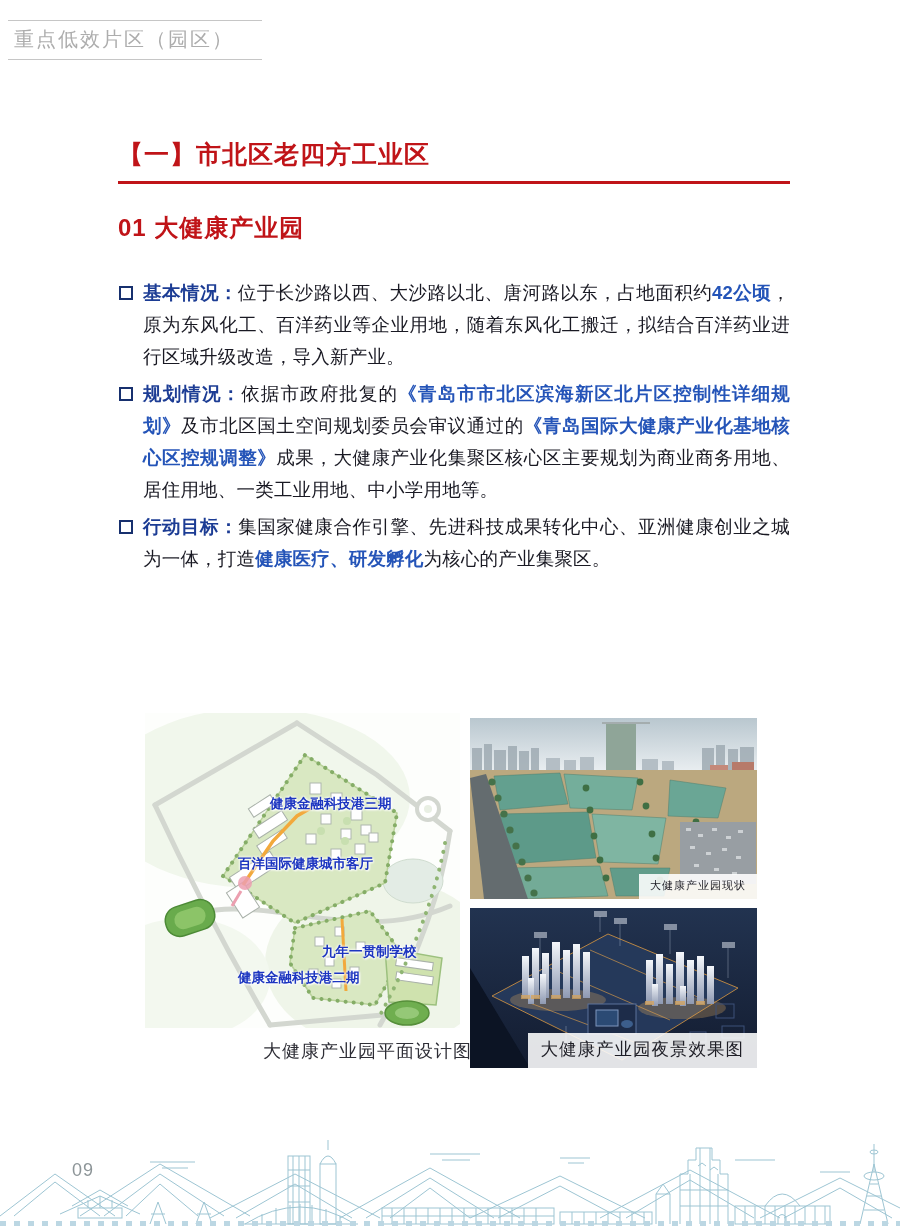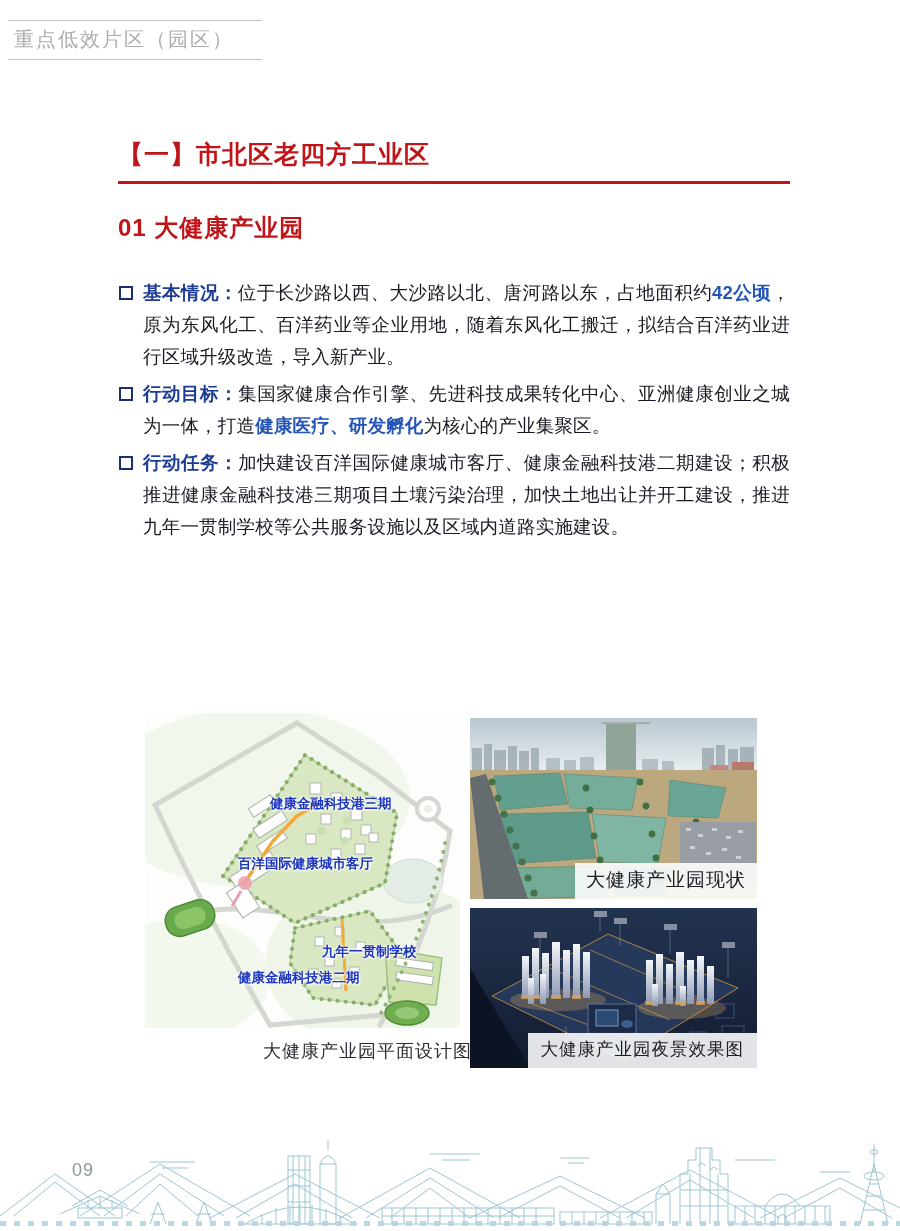--- a/index.html
+++ b/index.html
@@ -51,21 +51,21 @@
     position:absolute; color:#1d36c0; font-weight:700; font-size:13.5px;
     white-space:nowrap; text-shadow:0 0 3px #fff, 0 0 3px #fff, 1px 1px 2px #fff;
   }
   .plan-caption {
     position:absolute; left:118px; bottom:2px; white-space:nowrap;
     color:#2e2e36; font-size:18px; font-weight:500; letter-spacing:1px;
   }
   .photo-caption {
     position:absolute; right:0; bottom:0;
     background:rgba(255,255,255,0.88); color:#1e1e26;
-    font-size:19px; font-weight:500; letter-spacing:1px;
+    font-size:11px; font-weight:500; letter-spacing:1px;
     padding:4px 11px 6px;
   }
   .fig-night .photo-caption { font-size:17.5px; padding:4px 13px 7px; }
 
   
   .footer { position:absolute; left:0; top:1134px; width:900px; height:97px; }
   .dots-row {
     position:absolute; left:0; top:1221px; width:900px; height:5px;
     background:repeating-linear-gradient(90deg,#bcd7e3 0 6px, transparent 6px 14px);
   }
@@ -84,28 +84,28 @@
   <div class="main">
     <div class="sec-title">【一】市北区老四方工业区</div>
     <div class="sec-subtitle">01 大健康产业园</div>
 
     <div class="bullets">
 
       <div class="bullet-item">
         <span class="bullet-square"></span><span class="bullet-label">基本情况：</span><span>位于长沙路以西、大沙路以北、唐河路以东，占地面积约</span><span class="em">42公顷</span><span>，原为东风化工、百洋药业等企业用地，随着东风化工搬迁，拟结合百洋药业进行区域升级改造，导入新产业。</span>
       </div>
 
+      <div class="bullet-item">
+        <span class="bullet-square"></span><span class="bullet-label">规划情况：</span><span>依据市政府批复的</span><span class="em">《青岛市市北区滨海新区北片区控制性详细规划》</span><span>及市北区国土空间规划委员会审议通过的</span><span class="em">《青岛国际大健康产业化基地核心区控规调整》</span><span>成果，大健康产业化集聚区核心区主要规划为商业商务用地、居住用地、一类工业用地、中小学用地等。</span>
+      </div>
 
       <div class="bullet-item">
         <span class="bullet-square"></span><span class="bullet-label">行动目标：</span><span>集国家健康合作引擎、先进科技成果转化中心、亚洲健康创业之城为一体，打造</span><span class="em">健康医疗、研发孵化</span><span>为核心的产业集聚区。</span>
       </div>
 
-      <div class="bullet-item">
-        <span class="bullet-square"></span><span class="bullet-label">行动任务：</span><span>加快建设百洋国际健康城市客厅、健康金融科技港二期建设；积极推进健康金融科技港三期项目土壤污染治理，加快土地出让并开工建设，推进九年一贯制学校等公共服务设施以及区域内道路实施建设。</span>
-      </div>
 
     </div>
   </div>
 
   <div class="fig fig-plan">
     <svg width="315" height="315" viewBox="0 0 315 315">
       <rect x="0" y="0" width="315" height="315" fill="#fdfefc"></rect>
       <ellipse cx="110" cy="85" rx="155" ry="90" fill="#f1f7ec"></ellipse>
       <ellipse cx="235" cy="250" rx="115" ry="85" fill="#eff5e9"></ellipse>
       <ellipse cx="40" cy="265" rx="85" ry="60" fill="#f3f8ef"></ellipse>

